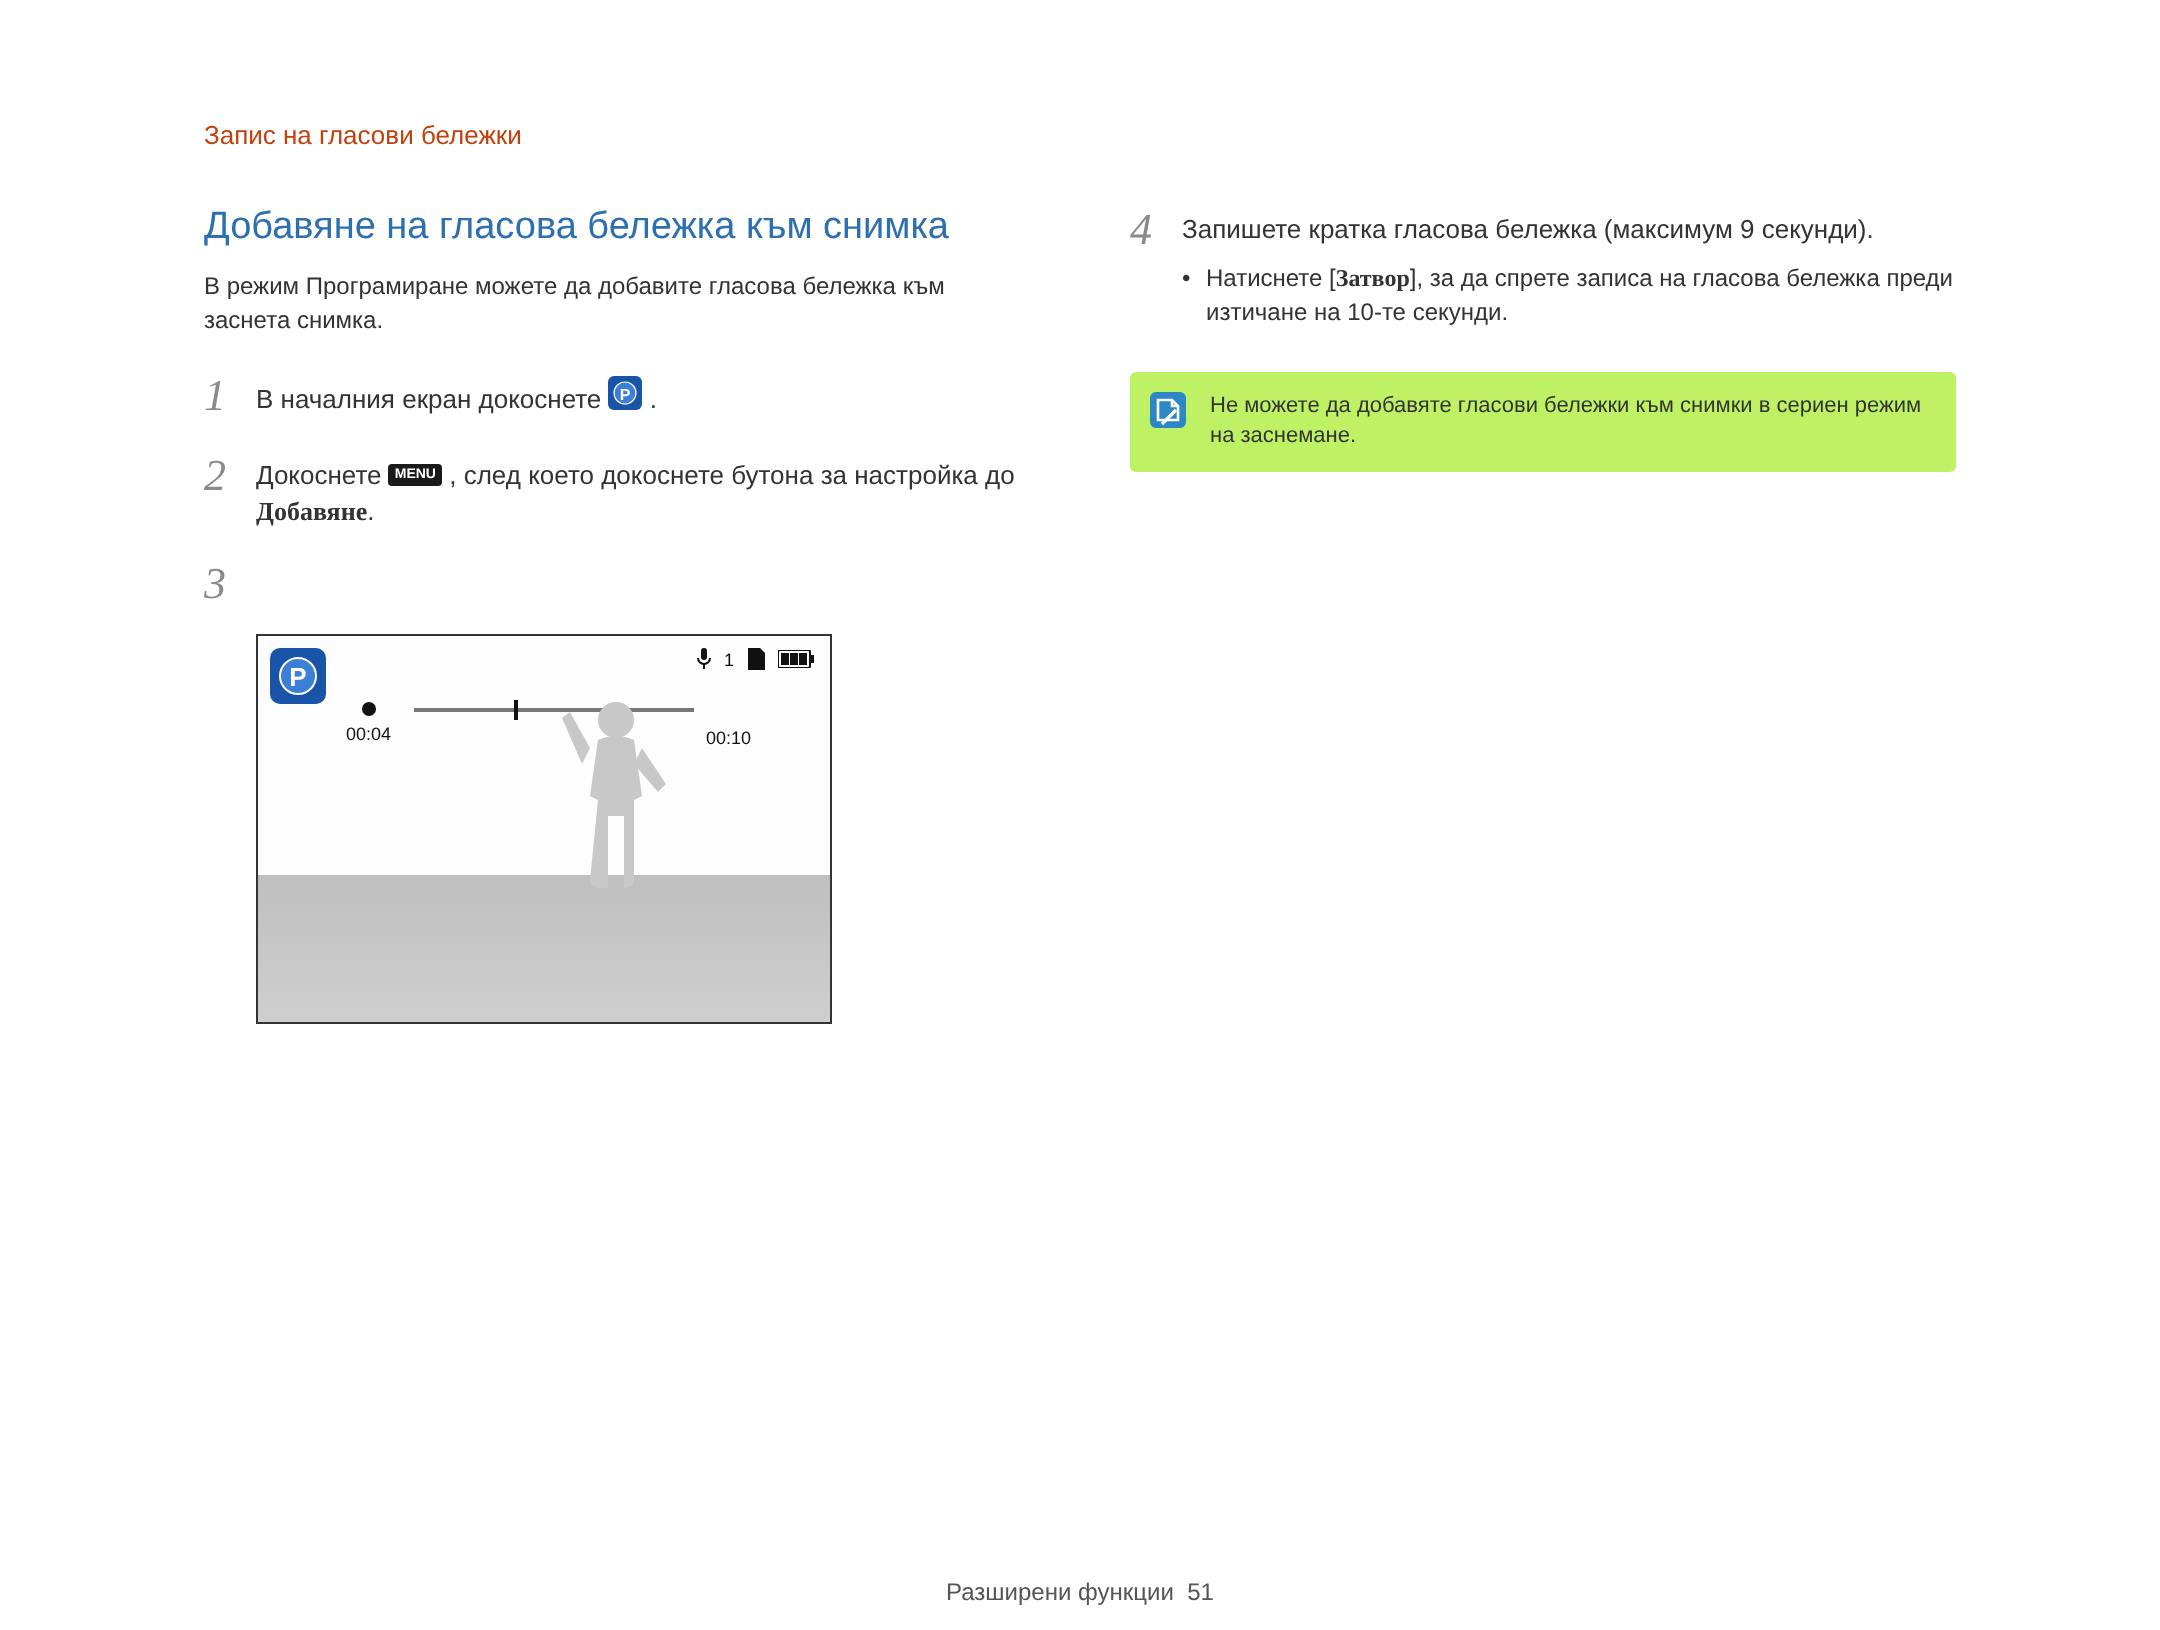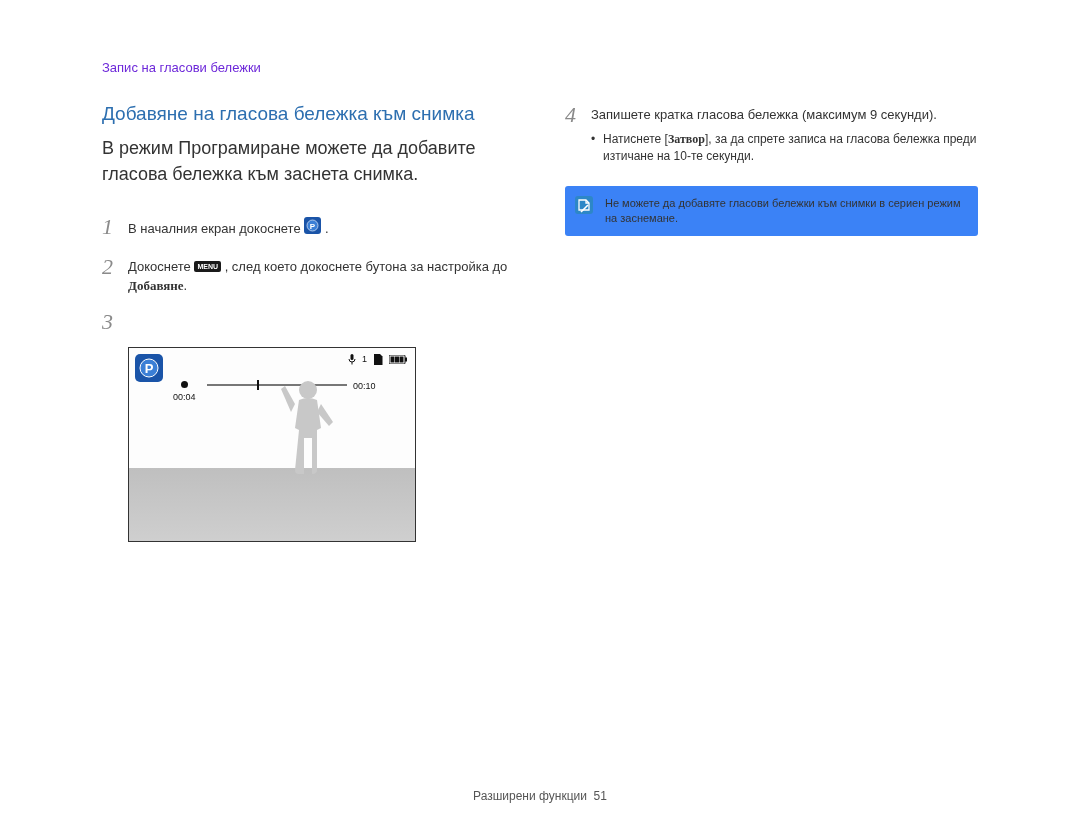--- a/index.html
+++ b/index.html
@@ -7,41 +7,41 @@
     width: 1080px;
     height: 815px;
     background: #fff;
     font-family: Arial, Helvetica, sans-serif;
     color: #333;
     position: relative;
     padding: 60px 102px 0 102px;
   }
   .page-header {
     font-size: 13px;
-    color: #6d28d9;
+    color: #c2410c;
     margin-bottom: 28px;
   }
   .columns {
     display: flex;
     gap: 50px;
   }
   .col {
     flex: 1;
     min-width: 0;
   }
   .section-title {
     color: #2d6fb0;
     font-size: 19px;
     font-weight: 400;
     margin-bottom: 10px;
   }
   .intro {
-    font-size: 18px;
+    font-size: 12px;
     line-height: 1.45;
-    margin-bottom: 28px;
+    margin-bottom: 16px;
   }
   .steps { list-style: none; }
   .step {
     display: flex;
     gap: 10px;
     margin-bottom: 14px;
   }
   .step-num {
     color: #8a8a8a;
     font-size: 22px;
@@ -141,32 +141,32 @@
   .ss-slider-knob {
     position: absolute;
     top: -4px;
     left: 50px;
     width: 2px;
     height: 10px;
     background: #111;
   }
   .ss-total {
     position: absolute;
-    top: 33px;
+    top: 46px;
     left: 224px;
     font-size: 9px;
     color: #111;
   }
   .ss-figure {
     position: absolute;
     left: 152px;
     top: 30px;
   }
   .note-box {
-    background: #3b82f6;
+    background: #bef264;
     border-radius: 3px;
     padding: 10px 12px 10px 40px;
     font-size: 11px;
     line-height: 1.4;
     color: #333;
     position: relative;
     margin-top: 20px;
   }
   .note-icon {
     position: absolute;

